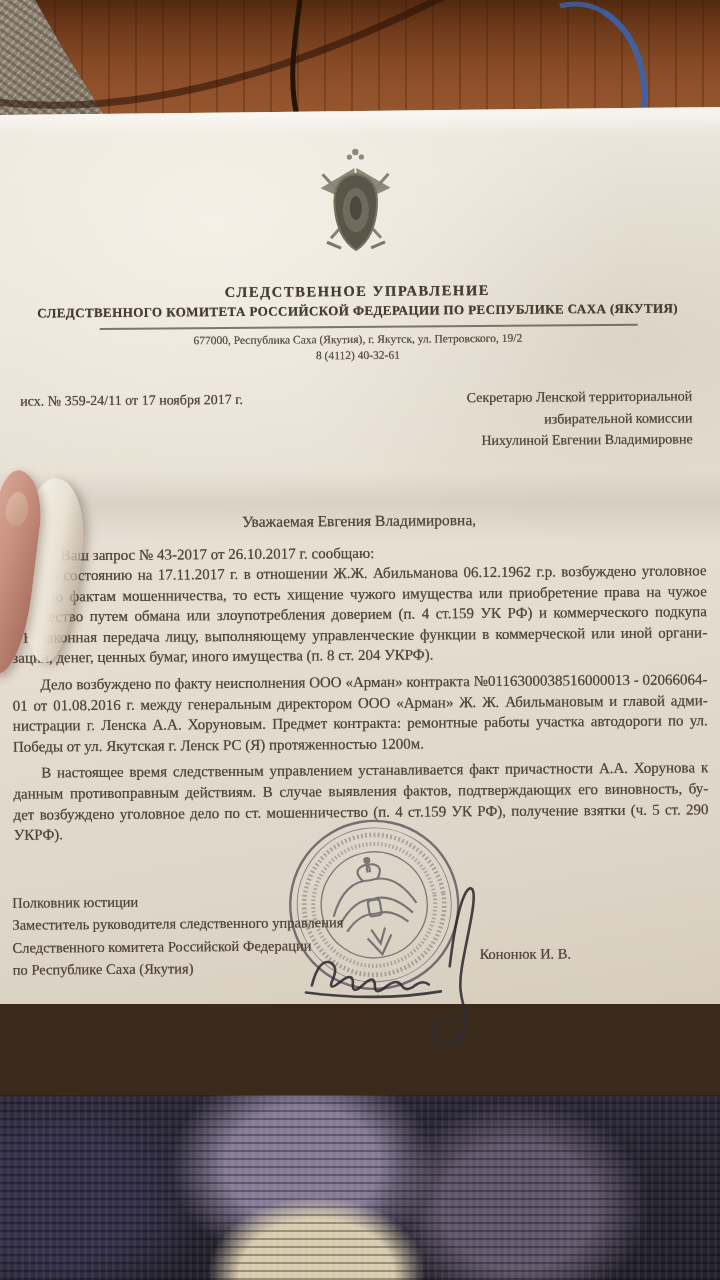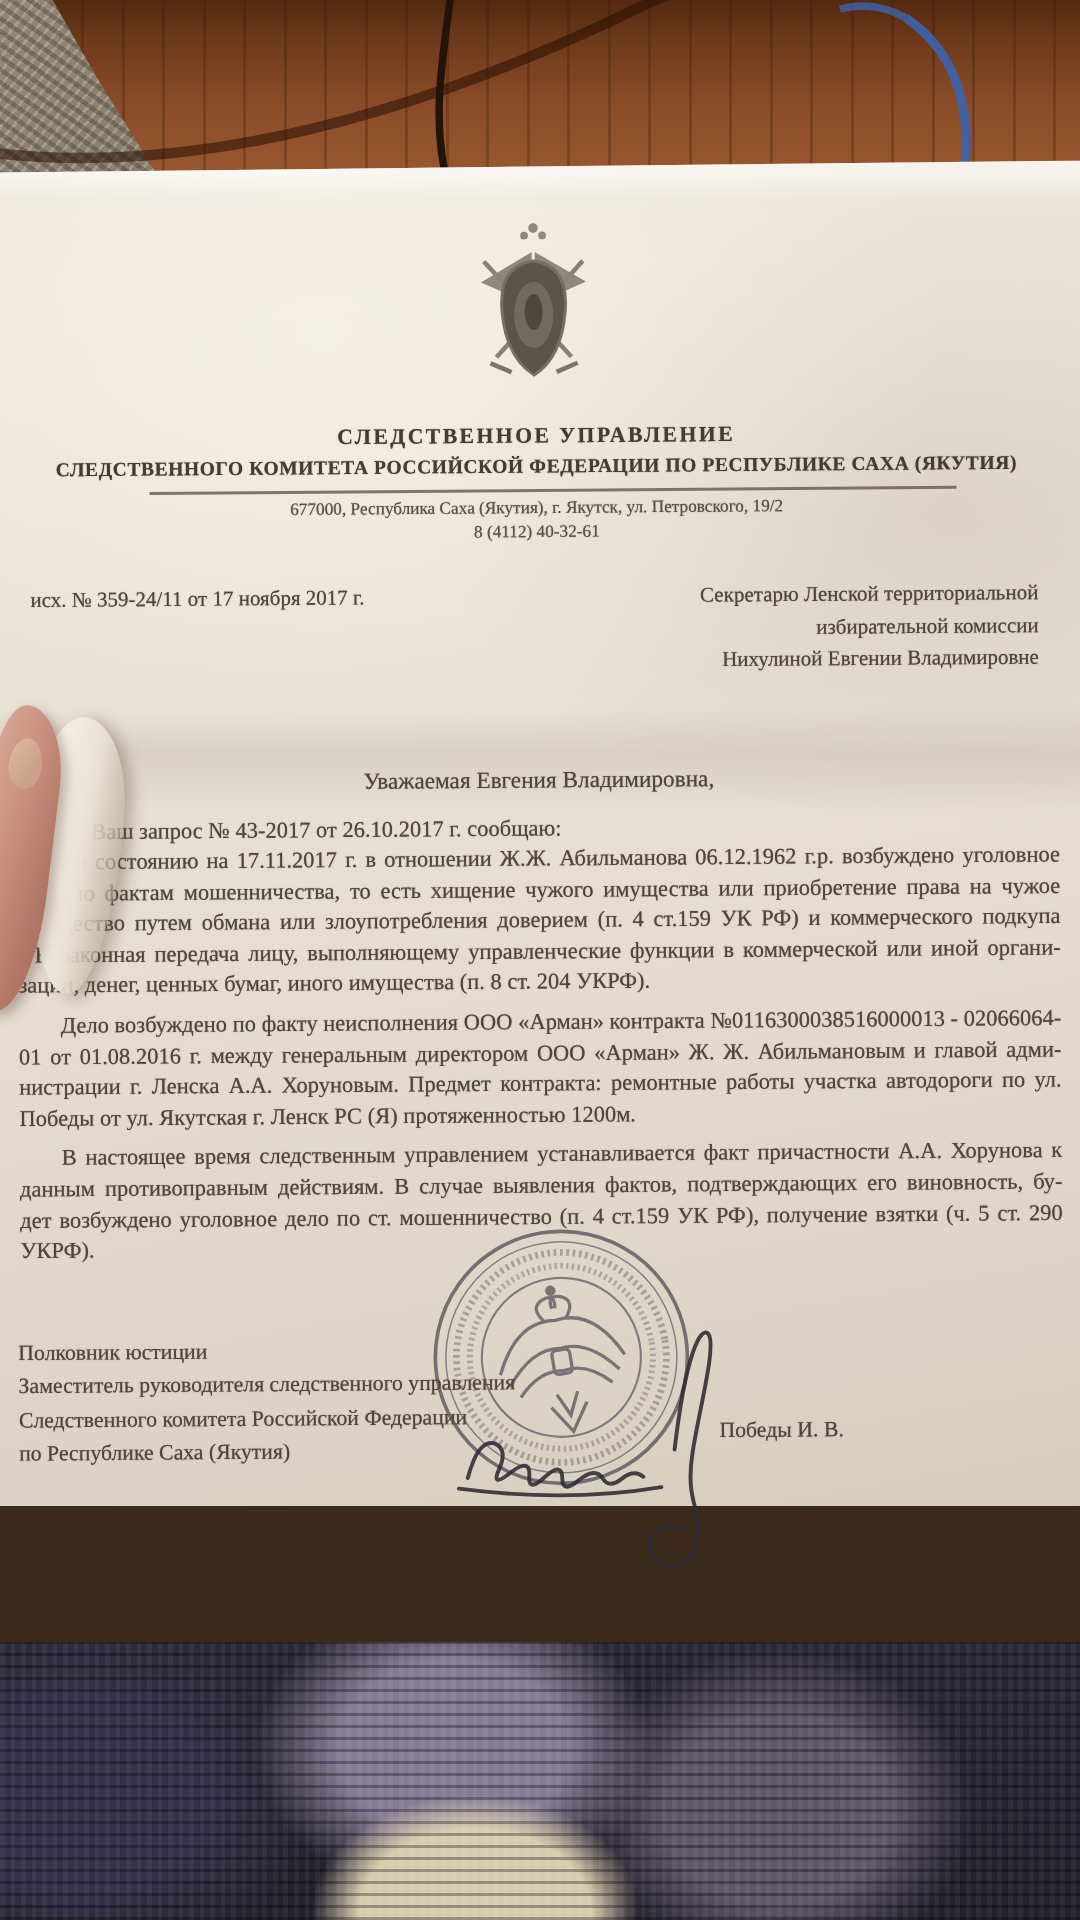--- a/index.html
+++ b/index.html
@@ -200,21 +200,21 @@
           <path d="M152,122 C160,58 170,40 175,45 C181,52 168,98 164,124 C158,160 172,162 166,186 C160,206 138,202 135,188 C132,176 148,170 158,176"></path>
         </g>
       </svg>
 
       <div class="sigblock">
         <div>Полковник юстиции</div>
         <div>Заместитель руководителя следственного управления</div>
         <div>Следственного комитета Российской Федерации</div>
         <div>по Республике Саха (Якутия)</div>
       </div>
-      <div class="signer">Победы И. В.</div>
+      <div class="signer">Кононюк И. В.</div>
 
     </div>
   </div>
 
   <div class="curl"></div>
   <div class="finger"></div>
   <div class="nail"></div>
 
 </div>
 

